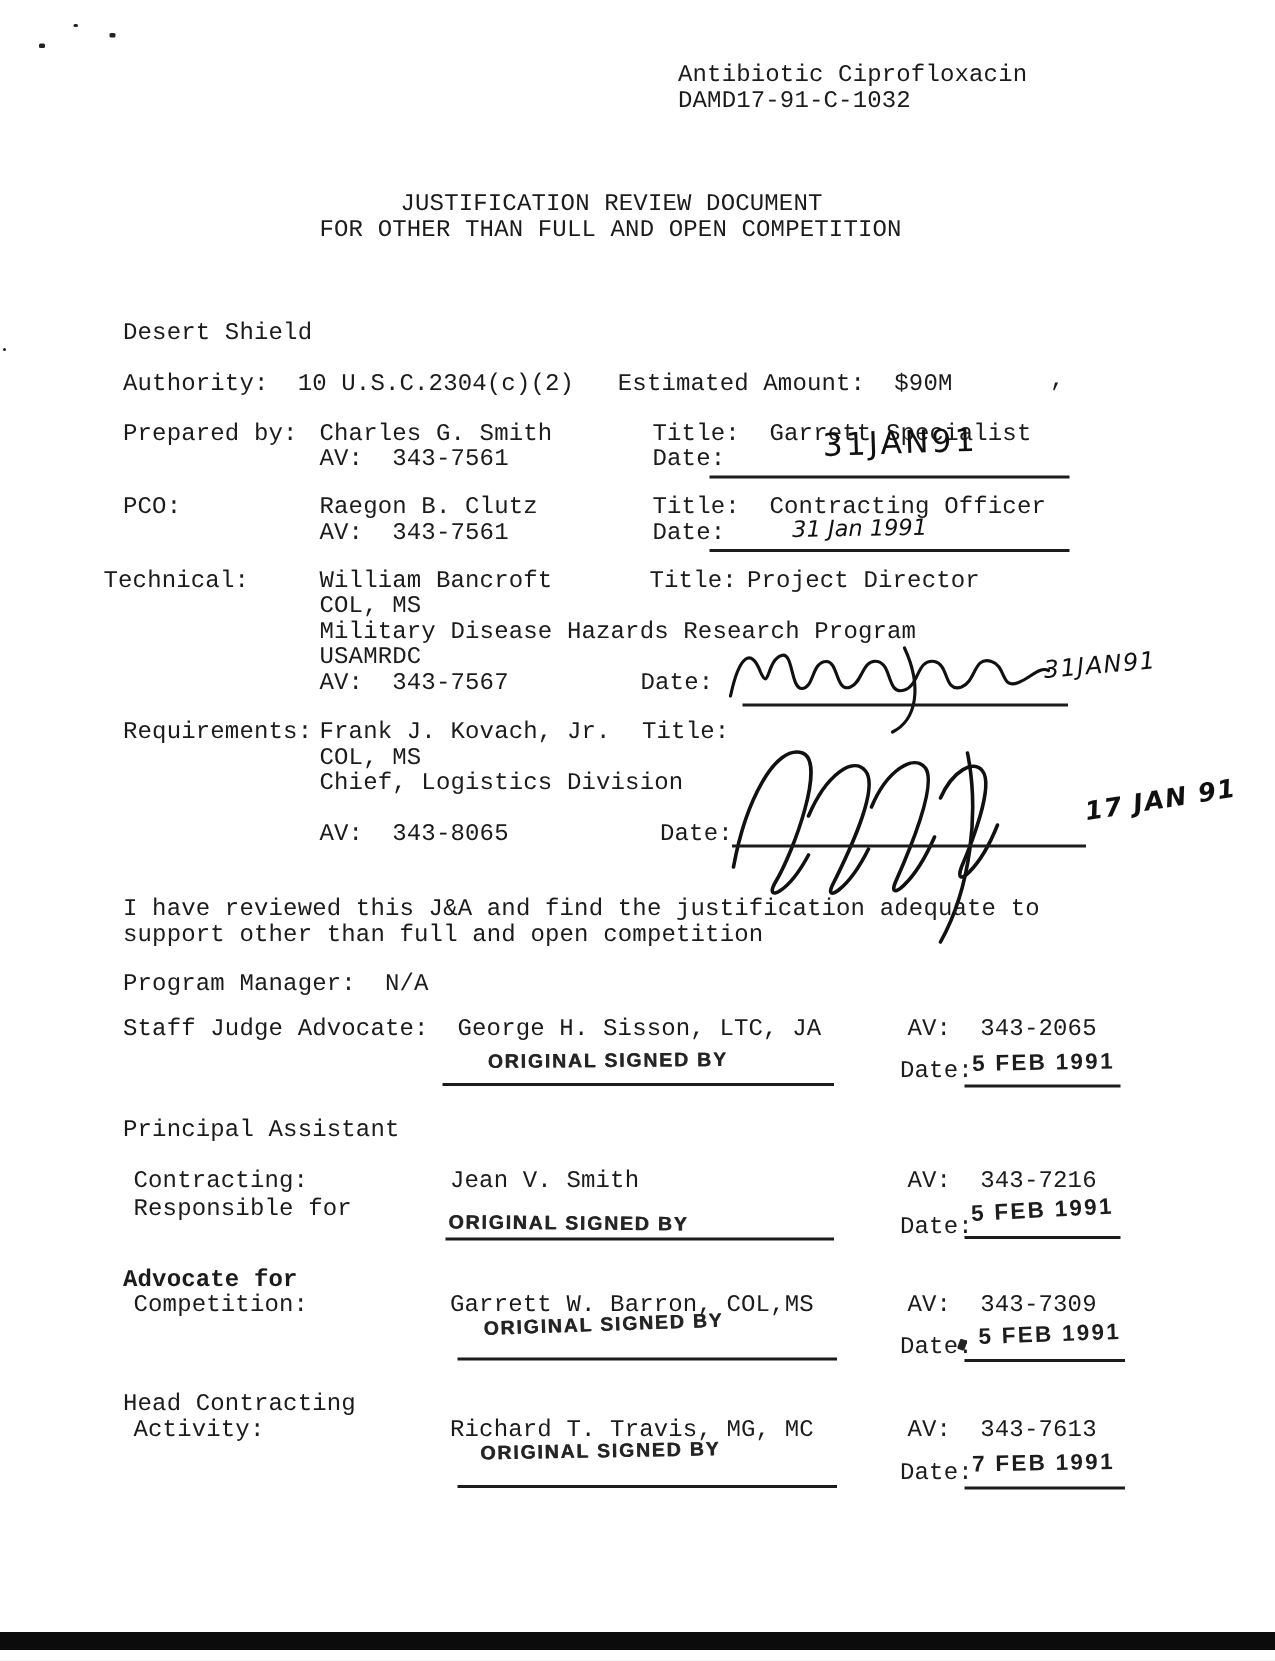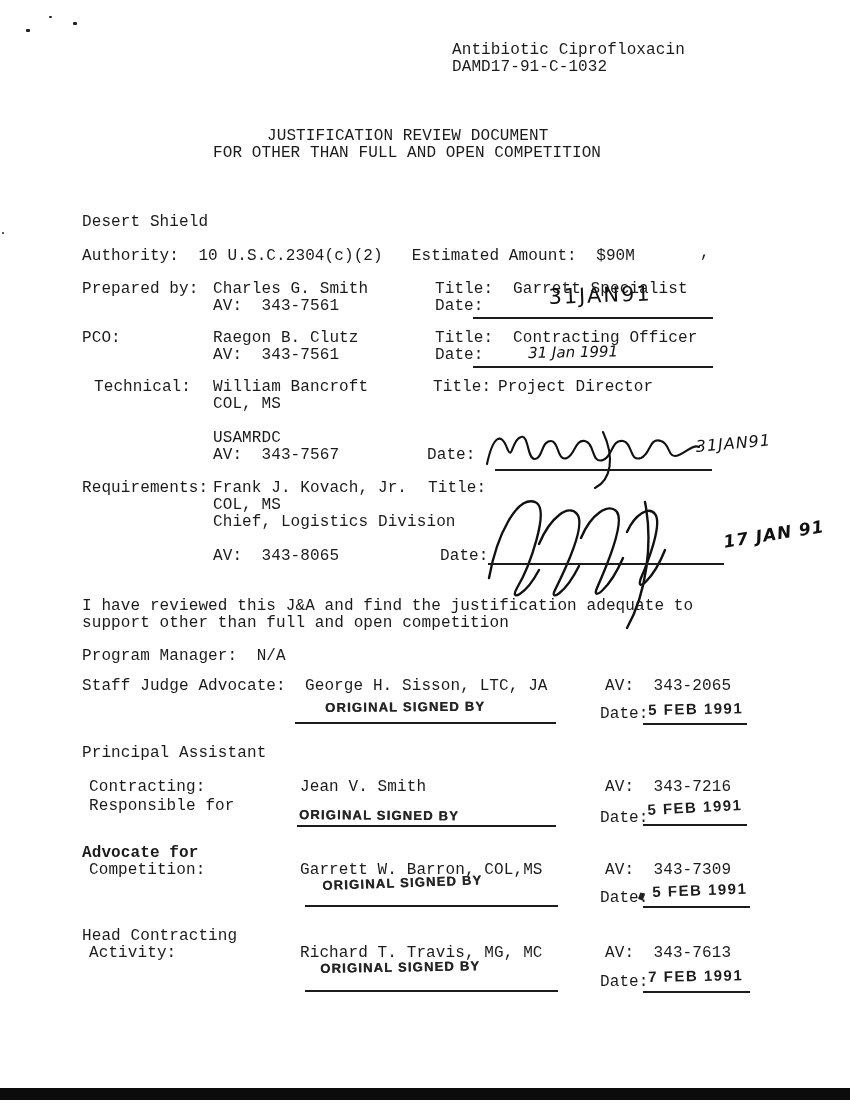--- a/index.html
+++ b/index.html
@@ -64,25 +64,26 @@
 
   <div class="mono" style="left:82px;top:330px;">PCO:</div>
   <div class="mono" style="left:213px;top:330px;">Raegon B. Clutz</div>
   <div class="mono" style="left:435px;top:330px;">Title:</div>
   <div class="mono" style="left:513px;top:330px;">Contracting Officer</div>
   <div class="mono" style="left:213px;top:347px;">AV:  343-7561</div>
   <div class="mono" style="left:435px;top:347px;">Date:</div>
   <div class="hw" style="left:528px;top:344px;font-size:15px;font-style:italic;transform:rotate(-1deg);">31 Jan 1991</div>
   <div class="hline" style="left:473px;top:366px;width:240px;"></div>
 
-  <div class="mono" style="left:94px;top:379px;">Technical:</div>
+  <div class="mono" style="left:69px;top:379px;">Technical:</div>
   <div class="mono" style="left:213px;top:379px;">William Bancroft</div>
   <div class="mono" style="left:433px;top:379px;">Title:</div>
   <div class="mono" style="left:498px;top:379px;">Project Director</div>
   <div class="mono" style="left:213px;top:396px;">COL, MS</div>
+  <div class="mono" style="left:213px;top:413px;">Military Disease Hazards Research Program</div>
   <div class="mono" style="left:213px;top:430px;">USAMRDC</div>
   <div class="mono" style="left:213px;top:447px;">AV:  343-7567</div>
   <div class="mono" style="left:427px;top:447px;">Date:</div>
   <svg class="sig" style="left:483px;top:424px;" width="220" height="70" viewBox="0 0 220 70">
     <g fill="none" stroke="#111" stroke-width="2.1" stroke-linecap="round">
       <path d="M4,40 C10,12 18,8 24,24 C30,38 28,16 38,13 C46,10 44,36 52,35 C60,34 58,17 68,17 C76,17 74,38 84,34 C92,31 92,15 102,17 C112,19 108,40 120,36 C130,33 128,15 140,17 C150,19 146,38 158,34 C168,30 166,13 178,17 C188,20 184,36 196,31 C204,28 210,20 216,23"></path>
       <path d="M120,8 C132,34 128,56 112,64"></path>
     </g>
   </svg>
   <div class="hw" style="left:695px;top:437px;font-size:16px;font-style:italic;letter-spacing:1px;transform:rotate(-5deg);">31JAN91</div>

